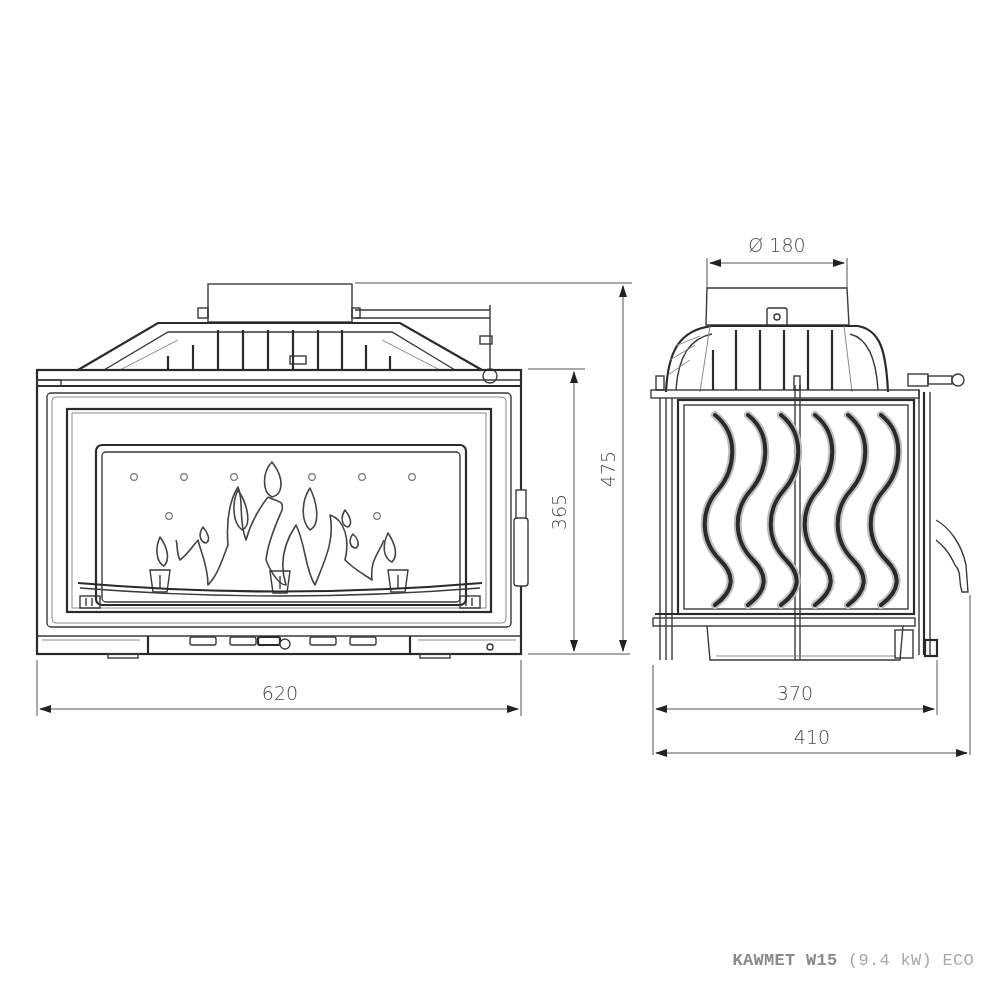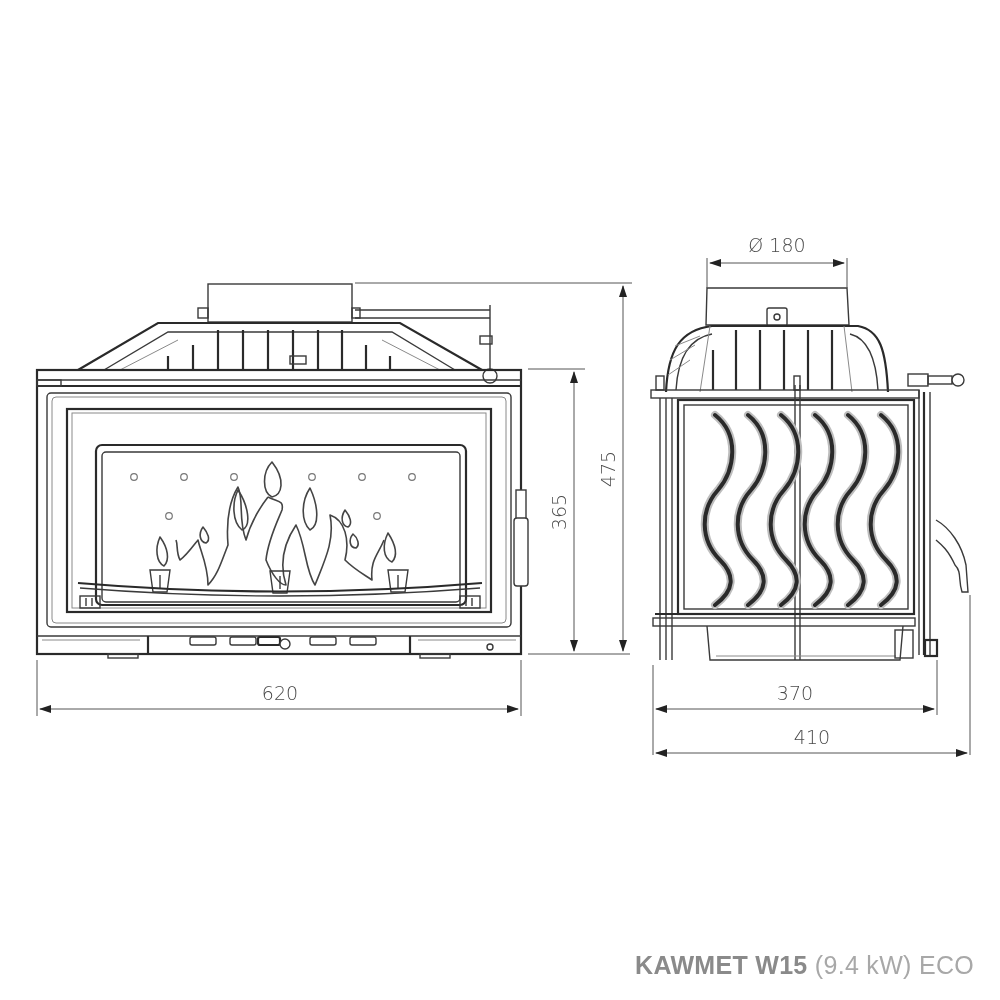--- a/index.html
+++ b/index.html
@@ -4,21 +4,21 @@
 <style>
   html, body { margin: 0; padding: 0; background: #ffffff; }
   body { width: 1000px; height: 1000px; position: relative; overflow: hidden; font-family: "DejaVu Sans", sans-serif; }
   svg { position: absolute; left: 0; top: 0; }
   .ln { stroke: #3a3a3a; fill: none; stroke-width: 1.4; }
   .lnb { stroke: #2a2a2a; fill: none; stroke-width: 2.2; }
   .lnl { stroke: #8a8a8a; fill: none; stroke-width: 1; }
   .dim { stroke: #555555; fill: none; stroke-width: 1; }
   .fillw { fill: #ffffff; }
   .dimtxt { font-family: "DejaVu Sans", sans-serif; font-size: 19px; fill: #4a4a4a; font-weight: 300; }
-  .caption { position: absolute; right: 26px; top: 951px; font-family: Liberation Sans, sans-serif; font-size: 25px; color: #8a8a8a; letter-spacing: 0.3px; white-space: nowrap; }
+  .caption { position: absolute; right: 26px; top: 951px; font-family: Liberation Mono, monospace; font-size: 17px; color: #8a8a8a; letter-spacing: 0.3px; white-space: nowrap; }
   .caption .brand { font-weight: bold; color: #8a8a8a; }
   .caption .rest { color: #a8a8a8; }
   .wave { stroke: #2a2a2a; stroke-width: 4; fill: none; stroke-linecap: round; }
   .waveo { stroke: #bdbdbd; stroke-width: 8; fill: none; stroke-linecap: round; }
   .flame { stroke: #444; stroke-width: 1.6; fill: none; stroke-linejoin: round; }
   .hole { stroke: #777; stroke-width: 1.2; fill: #fff; }
 </style>
 </head>
 <body>
 

